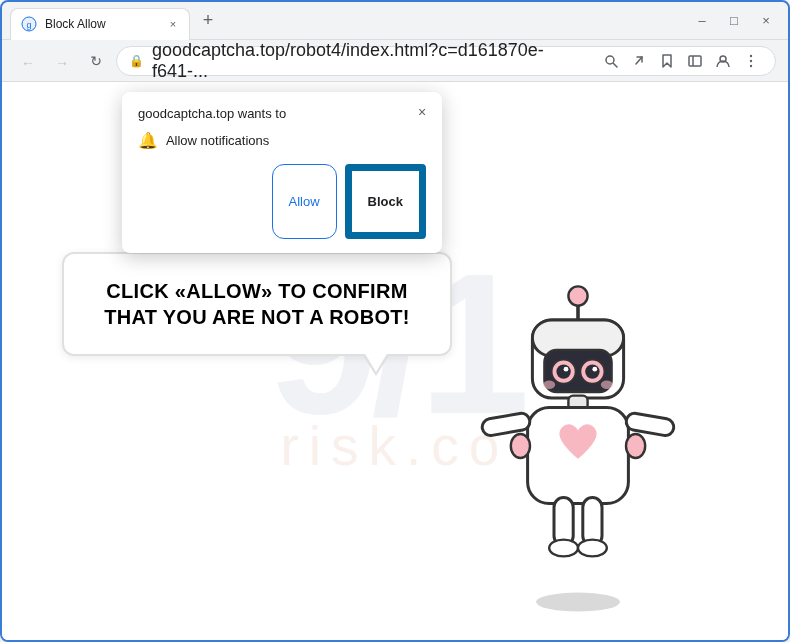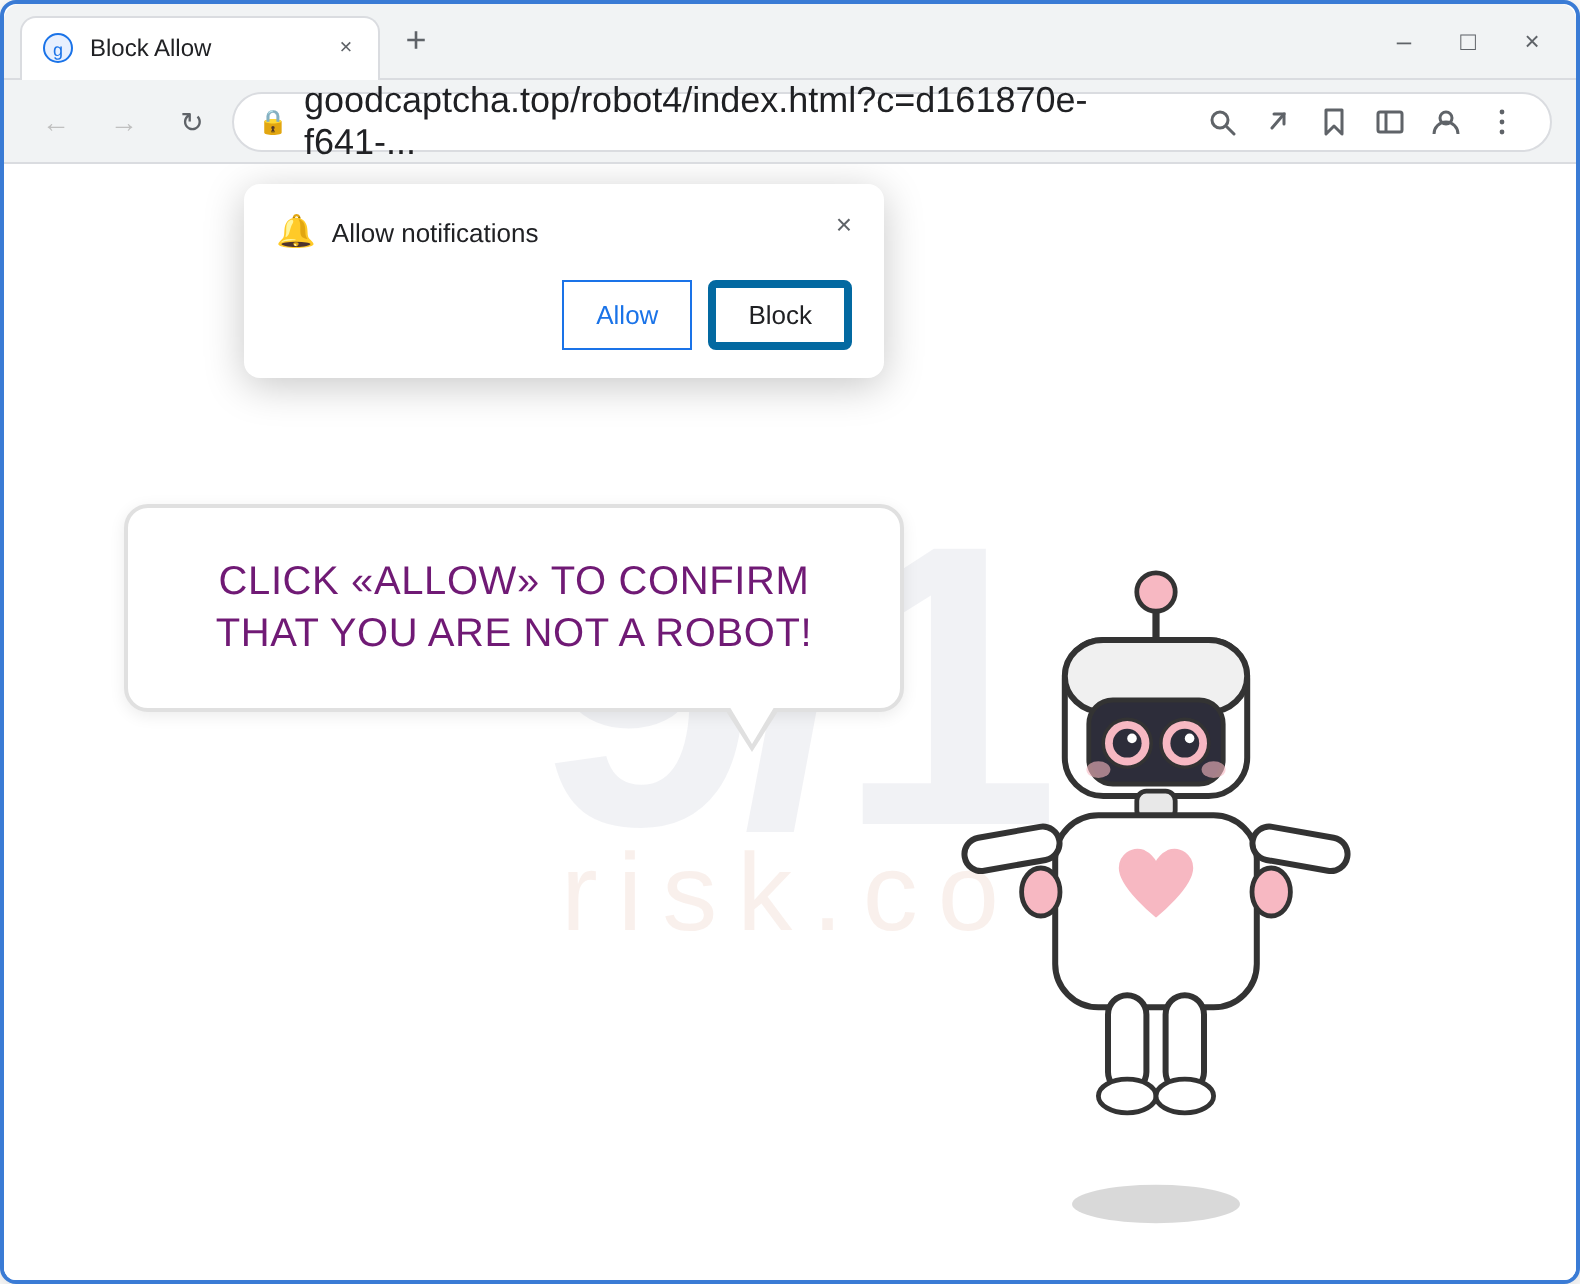--- a/index.html
+++ b/index.html
@@ -265,37 +265,37 @@
 
     .popup-buttons {
       display: flex;
       gap: 8px;
       justify-content: flex-end;
     }
 
     .btn-allow {
       padding: 6px 16px;
       border: 1px solid #1a73e8;
-      border-radius: 0;
+      border-radius: 12px;
       background: #fff;
       color: #1a73e8;
       font-size: 13px;
       cursor: pointer;
       font-weight: 500;
     }
 
     .btn-block {
-      padding: 6px 16px;
-      border: 4px solid #0369a1;
+      padding: 23px 16px;
+      border: 7px solid #0369a1;
       border-radius: 4px;
       background: #fff;
       color: #202124;
       font-size: 13px;
       cursor: pointer;
-      font-weight: 400;
+      font-weight: 700;
     }
 
     
     .speech-bubble {
       position: absolute;
       top: 170px;
       left: 60px;
       width: 390px;
       background: #fff;
       border: 2px solid #e0e0e0;
@@ -326,22 +326,22 @@
       width: 0;
       height: 0;
       border-left: 12px solid transparent;
       border-right: 12px solid transparent;
       border-top: 20px solid #fff;
       z-index: 1;
     }
 
     .main-message {
       font-size: 20px;
-      font-weight: 400;
-      color: #701a75;
+      font-weight: 700;
+      color: #000000;
       line-height: 1.3;
       letter-spacing: 0.3px;
     }
 
     
     .robot-svg {
       width: 100%;
       height: 100%;
     }
   </style>
@@ -421,20 +421,21 @@
 
   <div class="page-content">
 
     <div class="watermark">
       <div style="font-size:200px;font-weight:900;color:rgba(180,185,200,0.18);font-family:'Arial Black',sans-serif;line-height:1;letter-spacing:-8px;">9/1</div>
       <div style="font-size:55px;font-weight:400;color:rgba(220,170,150,0.18);letter-spacing:10px;margin-top:-30px;">risk.co</div>
     </div>
 
     <div class="notification-popup">
       <div class="popup-close">×</div>
+      <div class="popup-title">goodcaptcha.top wants to</div>
       <div class="popup-notification-row">
         <span class="bell-icon">🔔</span>
         <span class="popup-notification-text">Allow notifications</span>
       </div>
       <div class="popup-buttons">
         <button class="btn-allow">Allow</button>
         <button class="btn-block">Block</button>
       </div>
     </div>
 

